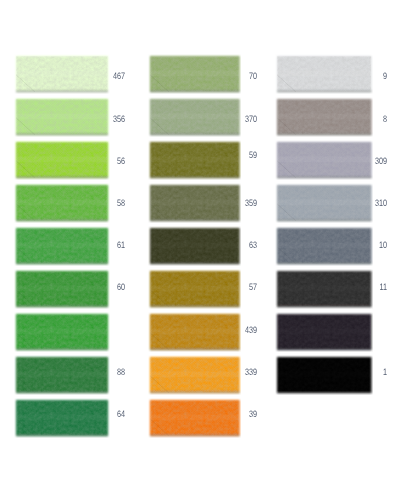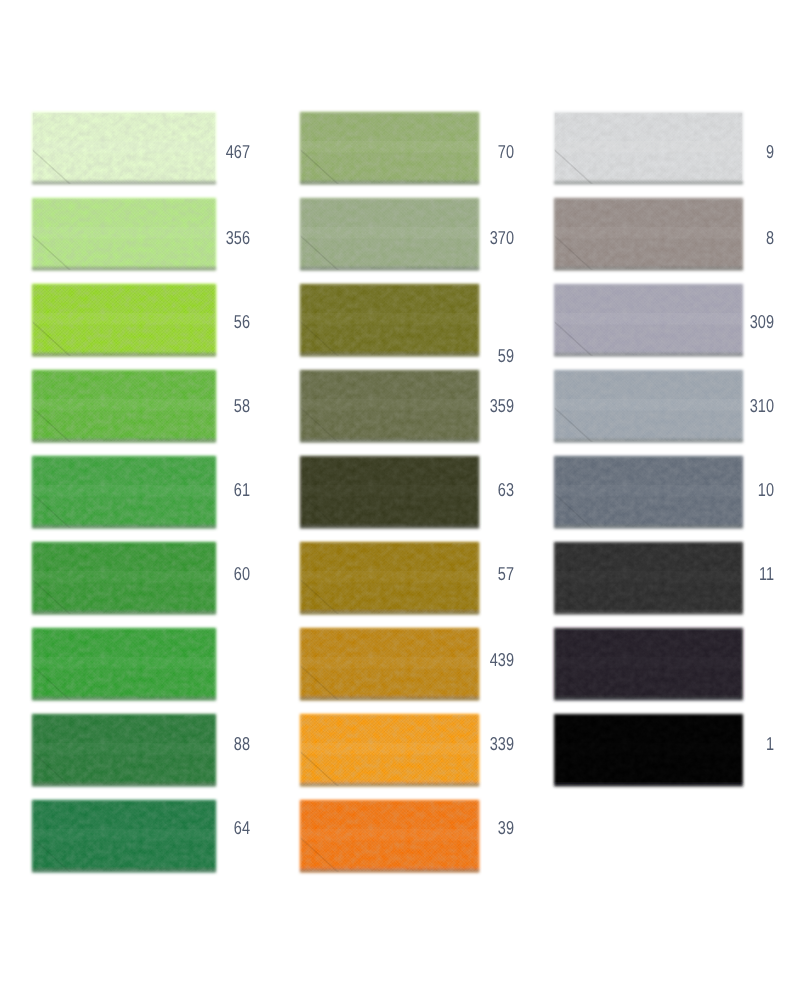--- a/index.html
+++ b/index.html
@@ -299,21 +299,21 @@
         </g>
         <g clip-path="url(#cp1_2)" opacity="0.640">
           <rect x="0" y="0" width="89.6" height="36.2" fill="url(#twillDark)" opacity="0.075"></rect>
           <rect x="0" y="0" width="89.6" height="36.2" fill="url(#twillLight)" opacity="0.024"></rect>
           <rect x="0" y="0" width="89.6" height="36.2" filter="url(#grain)" opacity="0.5"></rect>
           <rect x="0" y="14.480000000000002" width="89.6" height="5.792000000000001" fill="#fff" fill-opacity="0.05"></rect>
           <path d="M0 18.824 L 19.186000000000003 36.2" stroke="#000" stroke-opacity="0.10" stroke-width="0.7" fill="none"></path>
         </g>
       </svg>
     </div>
-    <div class="lbl" style="left: 211px; top: 167px; width: 46px; height: 20px;"><svg width="46" height="20" viewBox="0 0 46 20">
+    <div class="lbl" style="left: 211px; top: 144px; width: 46px; height: 20px;"><svg width="46" height="20" viewBox="0 0 46 20">
         <text x="58.97435897435897" y="14.05" text-anchor="end" transform="scale(0.78,1)" font-family="Liberation Sans, sans-serif" font-size="9.3" fill="#525c70">59</text>
       </svg></div>
     <div class="swatch" style="left: 149.9px; top: 184.75px; width: 89.6px; height: 36.2px;">
       <svg width="93.6" height="40.2" viewBox="-2 -2 93.6 40.2" style="margin:-2px">
         <defs>
           <clipPath id="cp1_3">
             <rect x="0.35" y="0.35" width="88.89999999999999" height="35.5"></rect>
           </clipPath>
         </defs>
         <g filter="url(#soft)">

